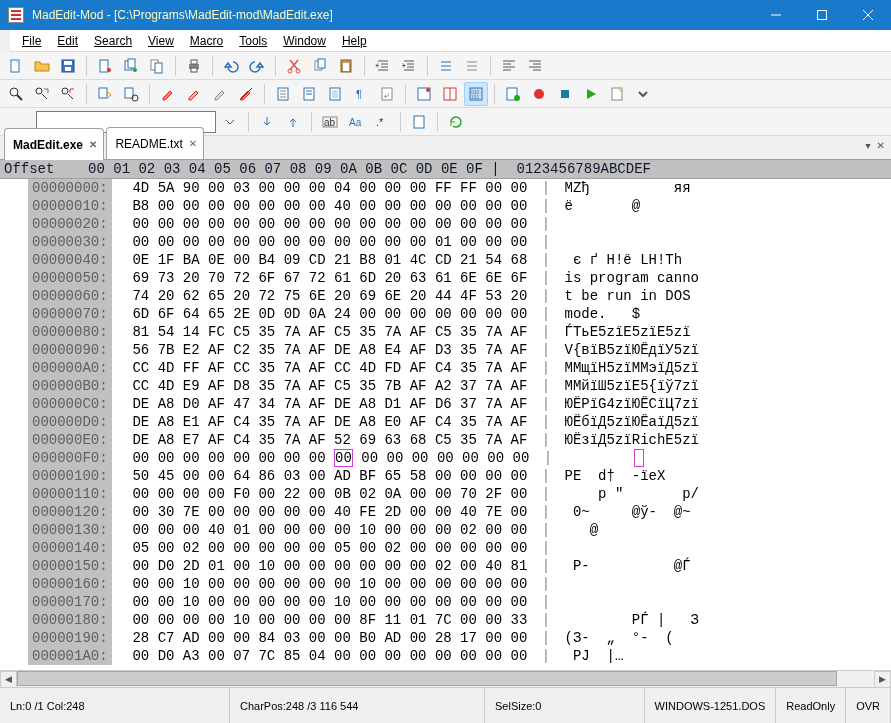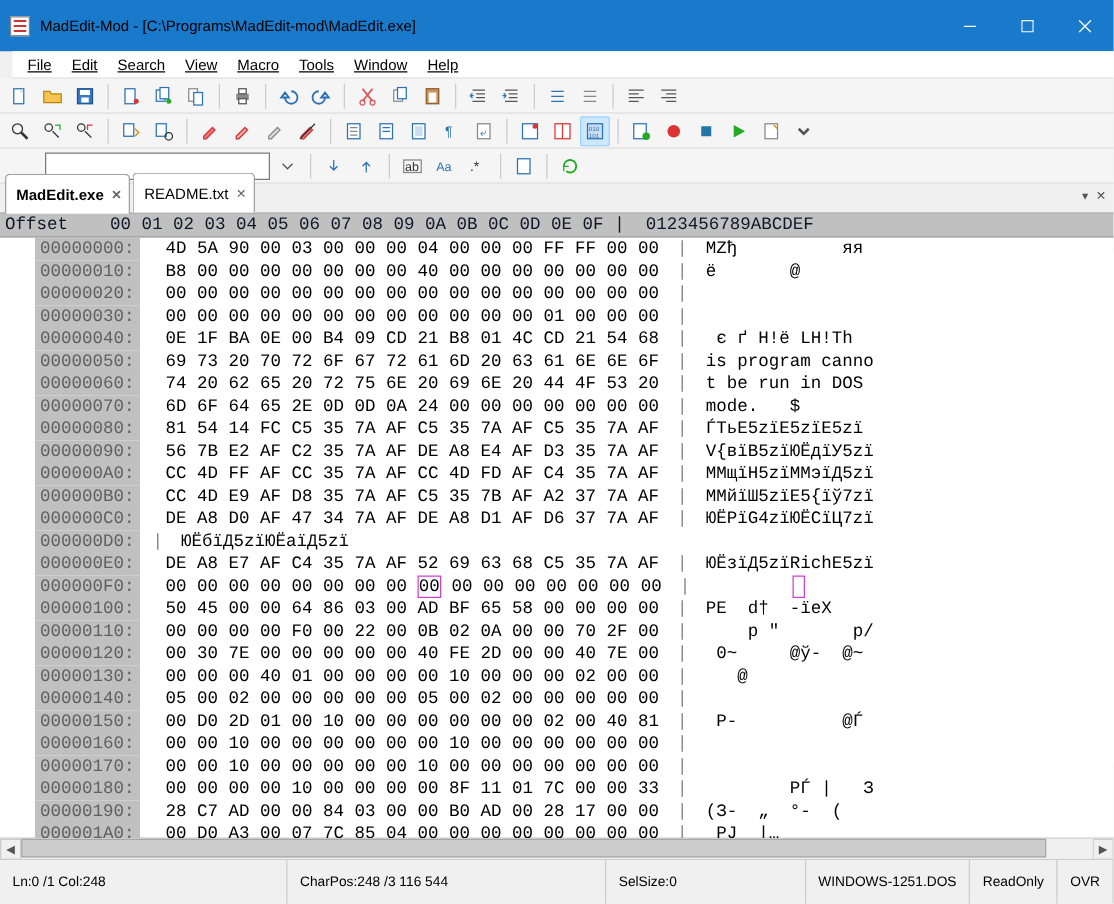--- a/index.html
+++ b/index.html
@@ -1,19 +1,19 @@
 <!DOCTYPE html>
 <html><head>
 <meta charset="utf-8">
 <style>
 * { margin: 0; padding: 0; box-sizing: border-box; }
 body { font-family: "Segoe UI", Tahoma, sans-serif; font-size: 12px; background: #f0f0f0; width: 891px; height: 723px; overflow: hidden; display: flex; flex-direction: column; }
 
 
-.titlebar { background: #1979ca; color: #000000; height: 41px; display: flex; align-items: center; padding: 0 0 0 8px; }
+.titlebar { background: #1979ca; color: #fef9c3; height: 30px; display: flex; align-items: center; padding: 0 0 0 8px; }
 .titlebar .app-icon { width: 16px; height: 16px; background: #fff; margin-right: 8px; border: 1px solid #888; display: inline-block; position: relative; }
 .titlebar .app-icon::after { content: ""; position: absolute; inset: 2px; background: repeating-linear-gradient(0deg,#c33 0 2px,#fff 2px 4px); }
 .titlebar .title-text { flex: 1; font-size: 12px; }
 .titlebar .win-btns { display: flex; height: 100%; }
 .titlebar .win-btn { width: 46px; display: flex; align-items: center; justify-content: center; color: #fff; cursor: pointer; }
 .titlebar svg { stroke: #fff; stroke-width: 1; fill: none; }
 
 
 .menubar { background: #fff; height: 22px; display: flex; align-items: center; padding: 0 4px; border-bottom: 1px solid #d9d9d9; margin-left: 10px; }
 .menubar .menu-item { padding: 2px 8px; cursor: pointer; }
@@ -445,21 +445,21 @@
       <div class="hex-row"><span class="offset">00000030:</span><span class="bytes">  00 00 00 00 00 00 00 00 00 00 00 00 01 00 00 00</span><span class="sep-pipe"> | </span><span class="ascii">               </span></div>
       <div class="hex-row"><span class="offset">00000040:</span><span class="bytes">  0E 1F BA 0E 00 B4 09 CD 21 B8 01 4C CD 21 54 68</span><span class="sep-pipe"> | </span><span class="ascii"> є ґ Н!ё LН!Th</span></div>
       <div class="hex-row"><span class="offset">00000050:</span><span class="bytes">  69 73 20 70 72 6F 67 72 61 6D 20 63 61 6E 6E 6F</span><span class="sep-pipe"> | </span><span class="ascii">is program canno</span></div>
       <div class="hex-row"><span class="offset">00000060:</span><span class="bytes">  74 20 62 65 20 72 75 6E 20 69 6E 20 44 4F 53 20</span><span class="sep-pipe"> | </span><span class="ascii">t be run in DOS </span></div>
       <div class="hex-row"><span class="offset">00000070:</span><span class="bytes">  6D 6F 64 65 2E 0D 0D 0A 24 00 00 00 00 00 00 00</span><span class="sep-pipe"> | </span><span class="ascii">mode.   $       </span></div>
       <div class="hex-row"><span class="offset">00000080:</span><span class="bytes">  81 54 14 FC C5 35 7A AF C5 35 7A AF C5 35 7A AF</span><span class="sep-pipe"> | </span><span class="ascii">ЃTьЕ5zїЕ5zїЕ5zї</span></div>
       <div class="hex-row"><span class="offset">00000090:</span><span class="bytes">  56 7B E2 AF C2 35 7A AF DE A8 E4 AF D3 35 7A AF</span><span class="sep-pipe"> | </span><span class="ascii">V{вїВ5zїЮЁдїУ5zї</span></div>
       <div class="hex-row"><span class="offset">000000A0:</span><span class="bytes">  CC 4D FF AF CC 35 7A AF CC 4D FD AF C4 35 7A AF</span><span class="sep-pipe"> | </span><span class="ascii">ММщїН5zїММэїД5zї</span></div>
       <div class="hex-row"><span class="offset">000000B0:</span><span class="bytes">  CC 4D E9 AF D8 35 7A AF C5 35 7B AF A2 37 7A AF</span><span class="sep-pipe"> | </span><span class="ascii">ММйїШ5zїЕ5{їў7zї</span></div>
       <div class="hex-row"><span class="offset">000000C0:</span><span class="bytes">  DE A8 D0 AF 47 34 7A AF DE A8 D1 AF D6 37 7A AF</span><span class="sep-pipe"> | </span><span class="ascii">ЮЁРїG4zїЮЁСїЦ7zї</span></div>
-      <div class="hex-row"><span class="offset">000000D0:</span><span class="sep-pipe"> | </span><span class="ascii">ЮЁбїД5zїЮЁаїД5zї</span></div>
+      <div class="hex-row"><span class="offset">000000D0:</span><span class="bytes">  DE A8 E1 AF C4 35 7A AF DE A8 E0 AF C4 35 7A AF</span><span class="sep-pipe"> | </span><span class="ascii">ЮЁбїД5zїЮЁаїД5zї</span></div>
       <div class="hex-row"><span class="offset">000000E0:</span><span class="bytes">  DE A8 E7 AF C4 35 7A AF 52 69 63 68 C5 35 7A AF</span><span class="sep-pipe"> | </span><span class="ascii">ЮЁзїД5zїRichЕ5zї</span></div>
       <div class="hex-row"><span class="offset">000000F0:</span><span class="bytes">  00 00 00 00 00 00 00 00 <span class="sel">00</span> 00 00 00 00 00 00 00</span><span class="sep-pipe"> | </span><span class="ascii">&nbsp;&nbsp;&nbsp;&nbsp;&nbsp;&nbsp;&nbsp;&nbsp;<span class="sel">&nbsp;</span>&nbsp;&nbsp;&nbsp;&nbsp;&nbsp;&nbsp;&nbsp;</span></div>
       <div class="hex-row"><span class="offset">00000100:</span><span class="bytes">  50 45 00 00 64 86 03 00 AD BF 65 58 00 00 00 00</span><span class="sep-pipe"> | </span><span class="ascii">PE  d†  -їeX    </span></div>
       <div class="hex-row"><span class="offset">00000110:</span><span class="bytes">  00 00 00 00 F0 00 22 00 0B 02 0A 00 00 70 2F 00</span><span class="sep-pipe"> | </span><span class="ascii">    р "       p/ </span></div>
       <div class="hex-row"><span class="offset">00000120:</span><span class="bytes">  00 30 7E 00 00 00 00 00 40 FE 2D 00 00 40 7E 00</span><span class="sep-pipe"> | </span><span class="ascii"> 0~     @ў-  @~ </span></div>
       <div class="hex-row"><span class="offset">00000130:</span><span class="bytes">  00 00 00 40 01 00 00 00 00 10 00 00 00 02 00 00</span><span class="sep-pipe"> | </span><span class="ascii">   @           </span></div>
       <div class="hex-row"><span class="offset">00000140:</span><span class="bytes">  05 00 02 00 00 00 00 00 05 00 02 00 00 00 00 00</span><span class="sep-pipe"> | </span><span class="ascii">              </span></div>
       <div class="hex-row"><span class="offset">00000150:</span><span class="bytes">  00 D0 2D 01 00 10 00 00 00 00 00 00 02 00 40 81</span><span class="sep-pipe"> | </span><span class="ascii"> Р-          @Ѓ</span></div>
       <div class="hex-row"><span class="offset">00000160:</span><span class="bytes">  00 00 10 00 00 00 00 00 00 10 00 00 00 00 00 00</span><span class="sep-pipe"> | </span><span class="ascii">               </span></div>
       <div class="hex-row"><span class="offset">00000170:</span><span class="bytes">  00 00 10 00 00 00 00 00 10 00 00 00 00 00 00 00</span><span class="sep-pipe"> | </span><span class="ascii">               </span></div>

